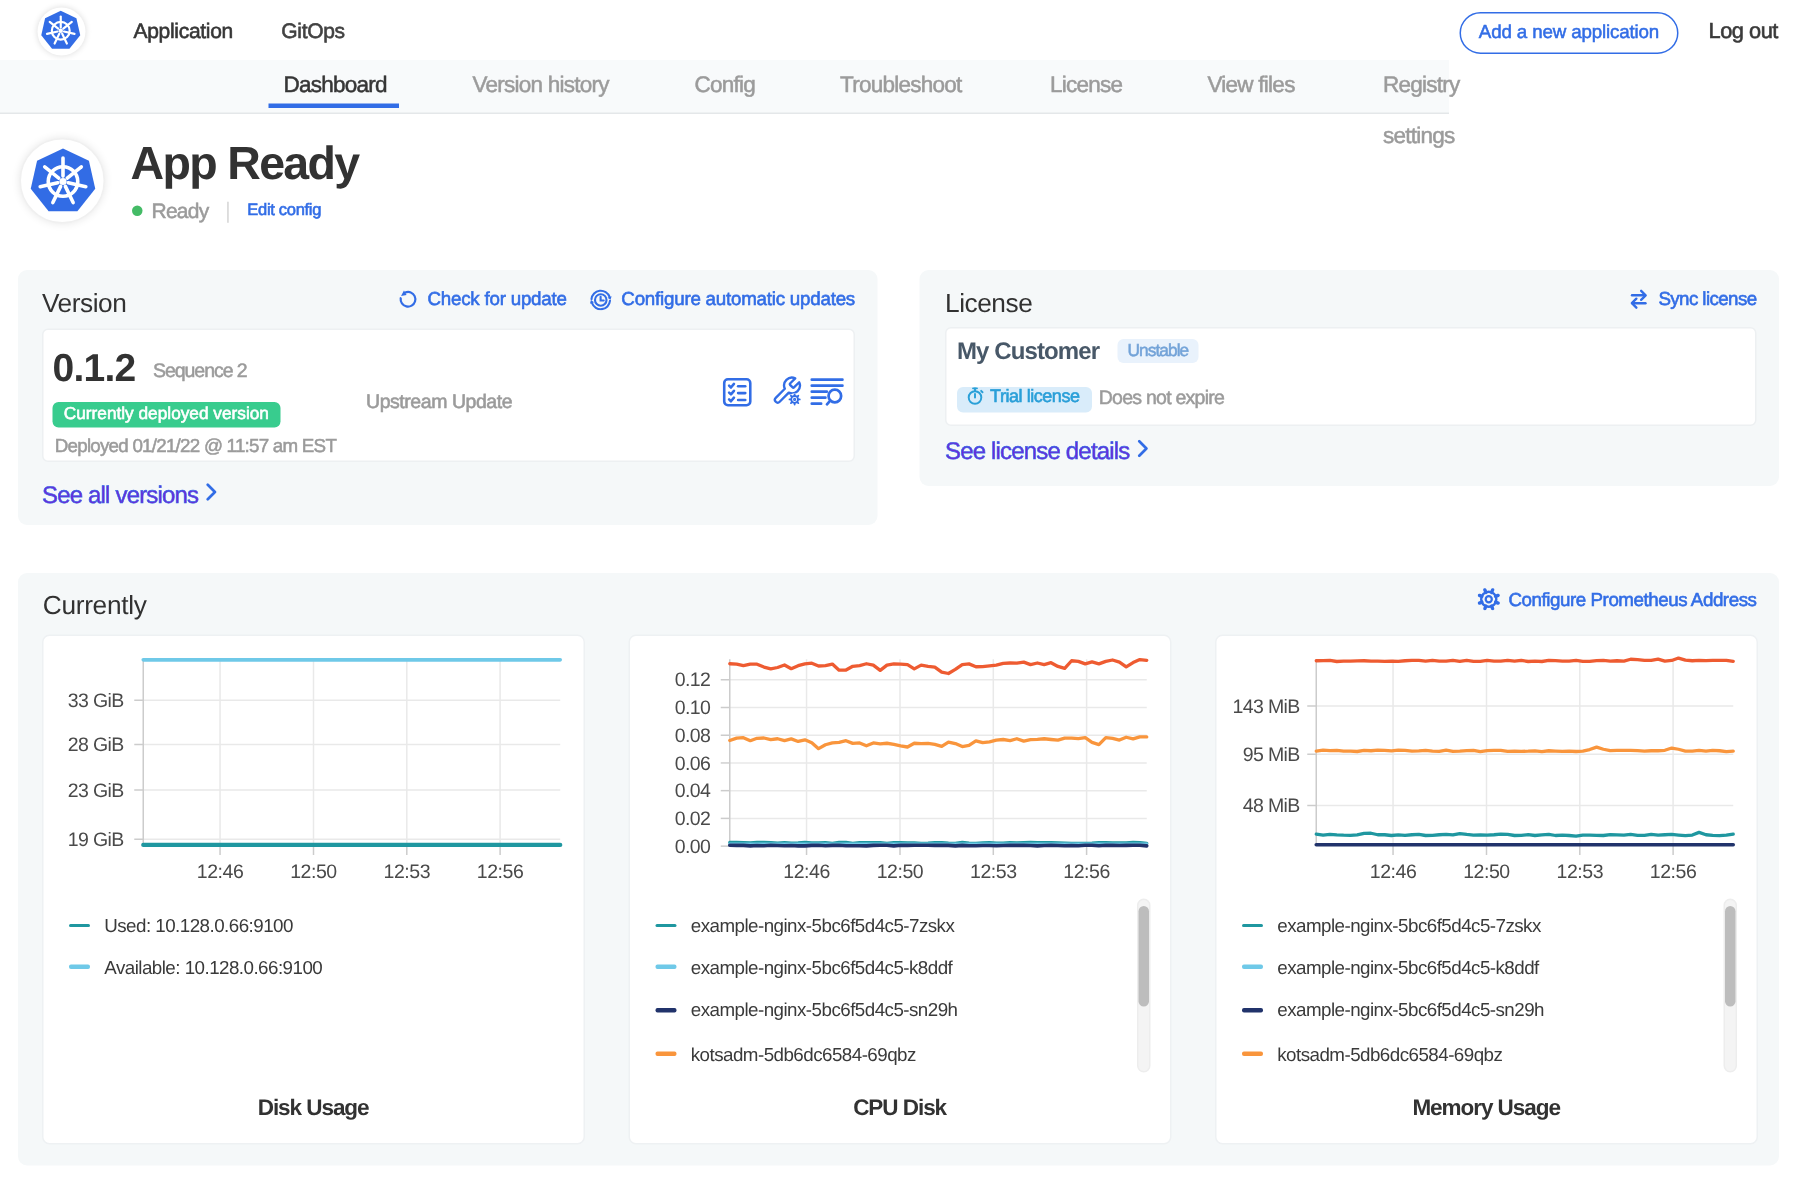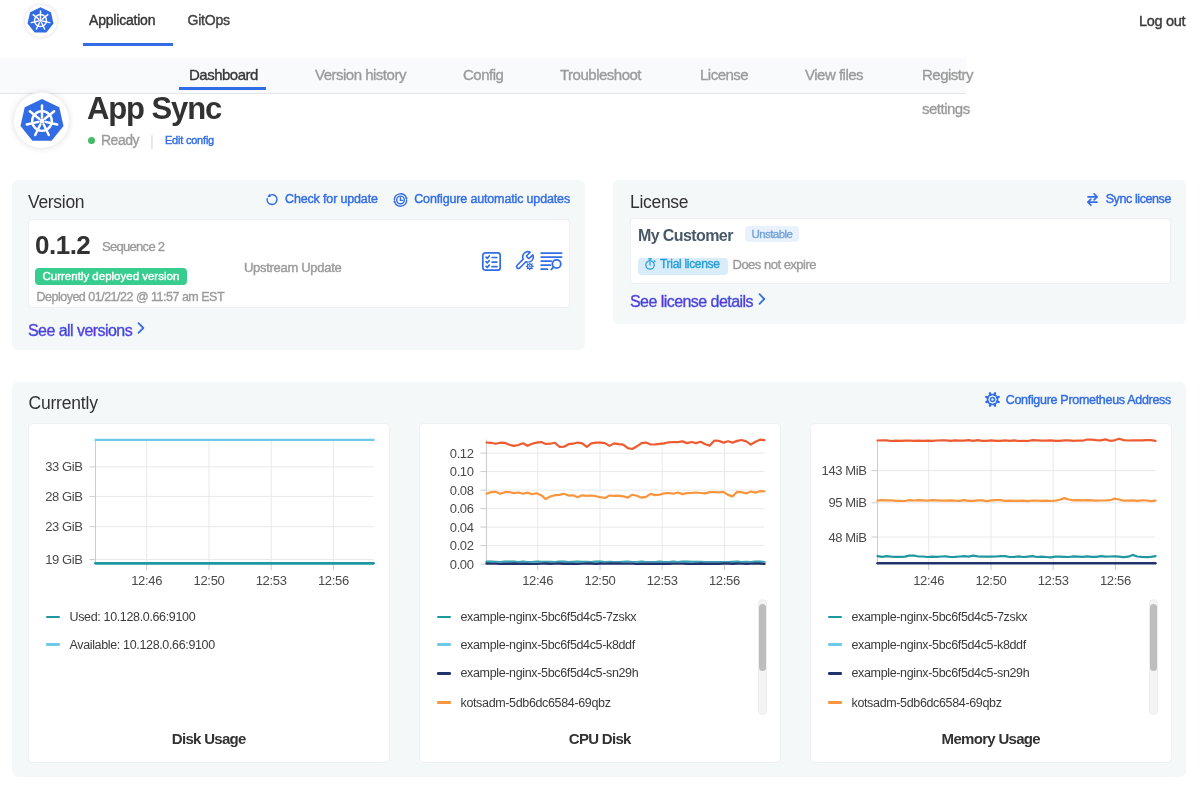--- a/index.html
+++ b/index.html
@@ -16,21 +16,21 @@
 .navtab { position: absolute; top: 0; height: 46px; line-height: 40px; font-size: 14px;
   letter-spacing: -0.2px; -webkit-text-stroke: 0.4px currentColor; color: #363636; }
 .navtab-underline { position: absolute; top: 42.5px; height: 3px; background: #326de6; }
 .addapp { position: absolute; left: 973px; top: 7.5px; width: 146px; height: 28.5px;
   border: 1.4px solid #326de6; border-radius: 15px; color: #326de6; font-size: 12.5px;
   letter-spacing: -0.1px; -webkit-text-stroke: 0.35px #326de6;
   text-align: center; line-height: 25.5px; background: #fff; }
 .logout { position: absolute; left: 1139px; top: 0; height: 46px; line-height: 42px;
   font-size: 14.5px; letter-spacing: -0.3px; -webkit-text-stroke: 0.4px #3a3a3a; color: #3a3a3a; }
 
-.subnav { position: absolute; top: 58px; left: 0; width: 966px; height: 36px;
+.subnav { position: absolute; top: 40px; left: 0; width: 966px; height: 36px;
   background: #f8fafb; border-bottom: 1px solid #e4e7e9; }
 .subtab { position: absolute; top: 0; height: 35px; line-height: 34px; font-size: 15px;
   letter-spacing: -0.5px; -webkit-text-stroke: 0.35px currentColor; color: #9b9b9b; }
 .subtab.active { color: #363636; }
 .sub-underline { position: absolute; top: 28.5px; left: 178.8px; width: 87.5px; height: 3.2px;
   background: #326de6; }
 
 .appicon { position: absolute; left: 13px; top: 92px; width: 57px; height: 57px;
   border-radius: 50%; background: #fff; border: 1px solid #f0f0f0;
   box-shadow: 0 0 6px rgba(0,0,0,.1); display: flex; align-items: center; justify-content: center; }
@@ -87,20 +87,21 @@
           <line x1="42.7" y1="51.7" x2="18.3" y2="57.2"></line>
           <line x1="44.1" y1="45.3" x2="24.6" y2="29.7"></line>
         </g>
         <circle cx="50" cy="50" r="20.5" fill="none" stroke="#fff" stroke-width="5"></circle>
         <circle cx="50" cy="50" r="5" fill="#fff"></circle>
       </svg>
     </div>
   <div class="navtab" style="left:89px">Application</div>
   <div class="navtab" style="left:187.5px;color:#424242">GitOps</div>
   <div class="navtab-underline" style="left:83px;width:90px"></div>
+  <div class="addapp">Add a new application</div>
   <div class="logout">Log out</div>
 </div>
 
 <div class="subnav">
   <div class="subtab active" style="left:189px">Dashboard</div>
   <div class="sub-underline"></div>
   <div class="subtab" style="left:315px">Version history</div>
   <div class="subtab" style="left:463px">Config</div>
   <div class="subtab" style="left:560px">Troubleshoot</div>
   <div class="subtab" style="left:700px">License</div>
@@ -117,21 +118,21 @@
         <line x1="57.3" y1="51.7" x2="81.7" y2="57.2"></line>
         <line x1="53.3" y1="56.8" x2="64.1" y2="79.3"></line>
         <line x1="46.7" y1="56.8" x2="35.9" y2="79.3"></line>
         <line x1="42.7" y1="51.7" x2="18.3" y2="57.2"></line>
         <line x1="44.1" y1="45.3" x2="24.6" y2="29.7"></line>
       </g>
       <circle cx="50" cy="50" r="20.5" fill="none" stroke="#fff" stroke-width="5"></circle>
       <circle cx="50" cy="50" r="5" fill="#fff"></circle>
     </svg>
   </div>
-<div class="appname">App Sync</div>
+<div class="appname">App Ready</div>
 <div class="statusrow">
   <span class="dot"></span>
   <span class="gray med" style="letter-spacing:-0.5px">Ready</span>
   <span style="color:#dcdcdc;margin:0 11px;font-size:15px">|</span>
   <span class="blue" style="font-size:11px;letter-spacing:-0.2px;-webkit-text-stroke:0.4px #326de6">Edit config</span>
 </div>
 
 <div class="card" style="left:12px;top:180px;width:573px;height:170px">
   <div class="cardtitle" style="left:16px;top:12px">Version</div>
   <div class="hlink" style="left:253px;top:11.5px"><span class="ico">

